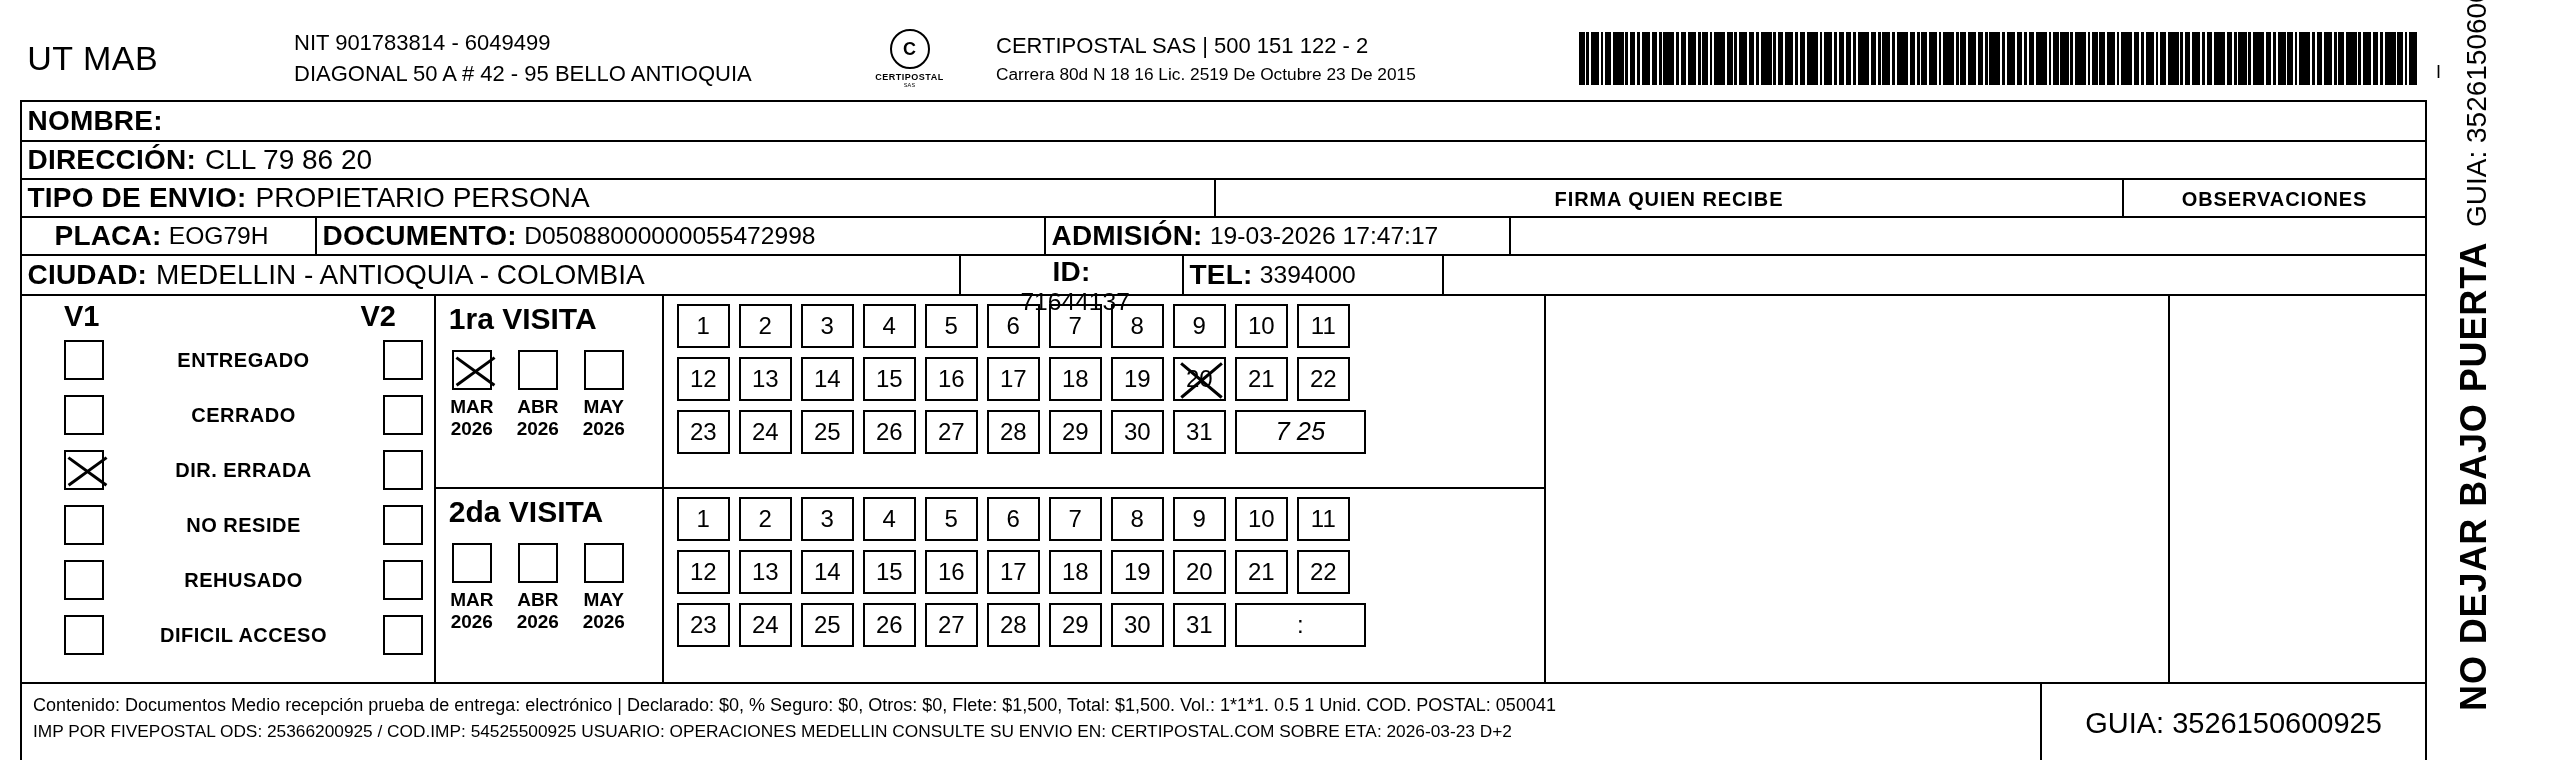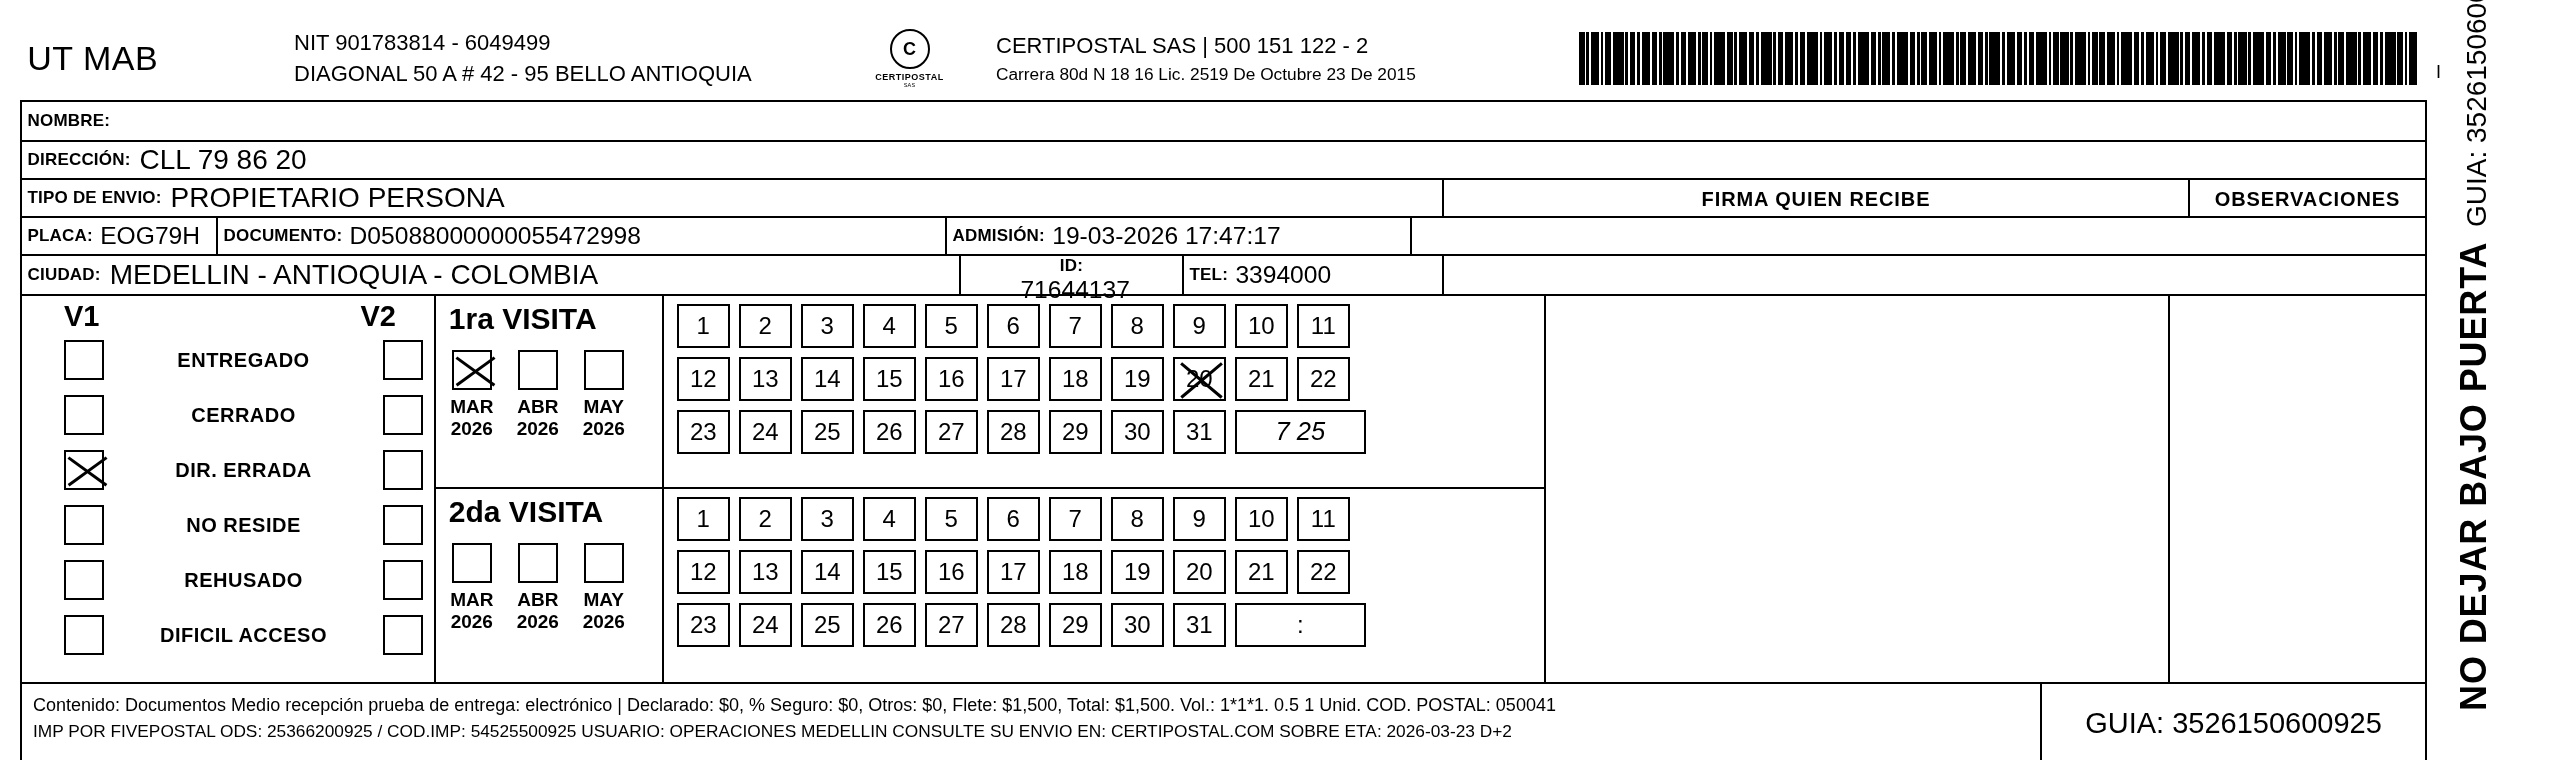--- a/index.html
+++ b/index.html
@@ -116,21 +116,21 @@
     box-sizing: border-box;
   }
   .row:last-child { border-bottom: none; }
   .cell {
     box-sizing: border-box;
     display: flex;
     align-items: center;
     padding: 0 5.5px;
   }
   .lbl {
-    font-size: 17px;
+    font-size: 28px;
     font-weight: bold;
     letter-spacing: 0.2px;
     white-space: nowrap;
   }
   .val {
     font-size: 28px;
     margin-left: 9px;
     white-space: nowrap;
   }
   .val-sm {
@@ -140,38 +140,38 @@
   }
   .divider-r { border-right: 2.7px solid #000; }
 
   .r-nombre { height: 40px; }
   .r-direccion { height: 38px; }
   .r-tipo { height: 38px; }
   .r-placa { height: 38px; }
   .r-ciudad { height: 40px; }
 
   
-  .left-col { width: 1422px; box-sizing: border-box; }
+  .left-col { width: 1194px; box-sizing: border-box; }
   .right-col { flex: 1; box-sizing: border-box; }
 
   .firma-head {
     display: flex;
     height: 38px;
   }
   .firma-title, .obs-title {
     display: flex;
     align-items: center;
     justify-content: center;
     font-size: 20px;
     font-weight: bold;
     letter-spacing: 0.9px;
     box-sizing: border-box;
   }
   .firma-title { flex: 1; border-right: 2.7px solid #000; }
-  .obs-title { width: 235px; }
+  .obs-title { width: 301px; }
 
   
   .visits {
     display: flex;
     padding-left: 31px;
   }
   .v-status {
     width: 383px;
     border-right: 2.7px solid #000;
     box-sizing: border-box;
@@ -519,21 +519,21 @@
           <span class="lbl">TIPO DE ENVIO:</span>
           <span class="val">PROPIETARIO PERSONA</span>
         </div>
         <div class="right-col firma-head">
           <div class="firma-title">FIRMA QUIEN RECIBE</div>
           <div class="obs-title">OBSERVACIONES</div>
         </div>
       </div>
 
       <div class="row r-placa">
-        <div class="cell divider-r" style="width:196px;">
+        <div class="cell divider-r" style="width:268px;margin-left:27px;">
           <span class="lbl">PLACA:</span>
           <span class="val-sm">EOG79H</span>
         </div>
         <div class="cell divider-r" style="width:729px;">
           <span class="lbl">DOCUMENTO:</span>
           <span class="val-sm">D05088000000055472998</span>
         </div>
         <div class="cell divider-r" style="width:465px;">
           <span class="lbl">ADMISIÓN:</span>
           <span class="val-sm">19-03-2026 17:47:17</span>

